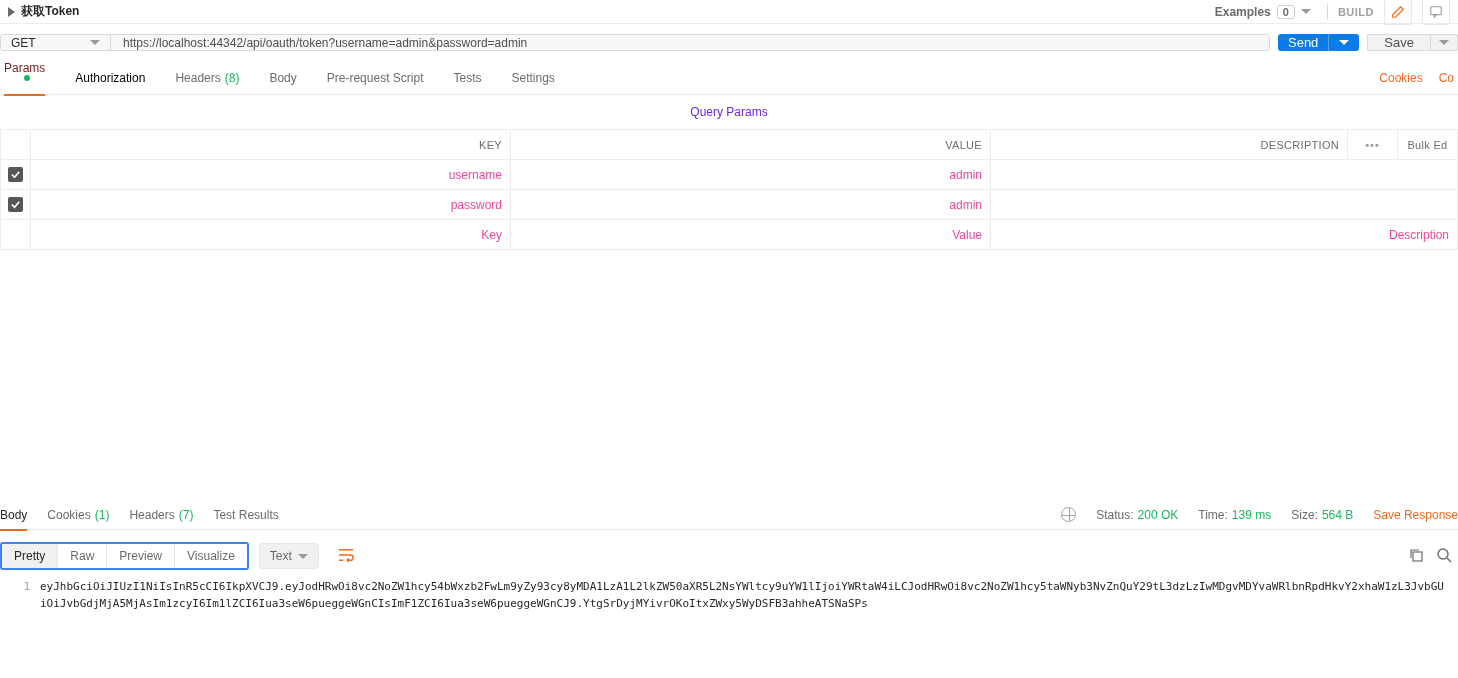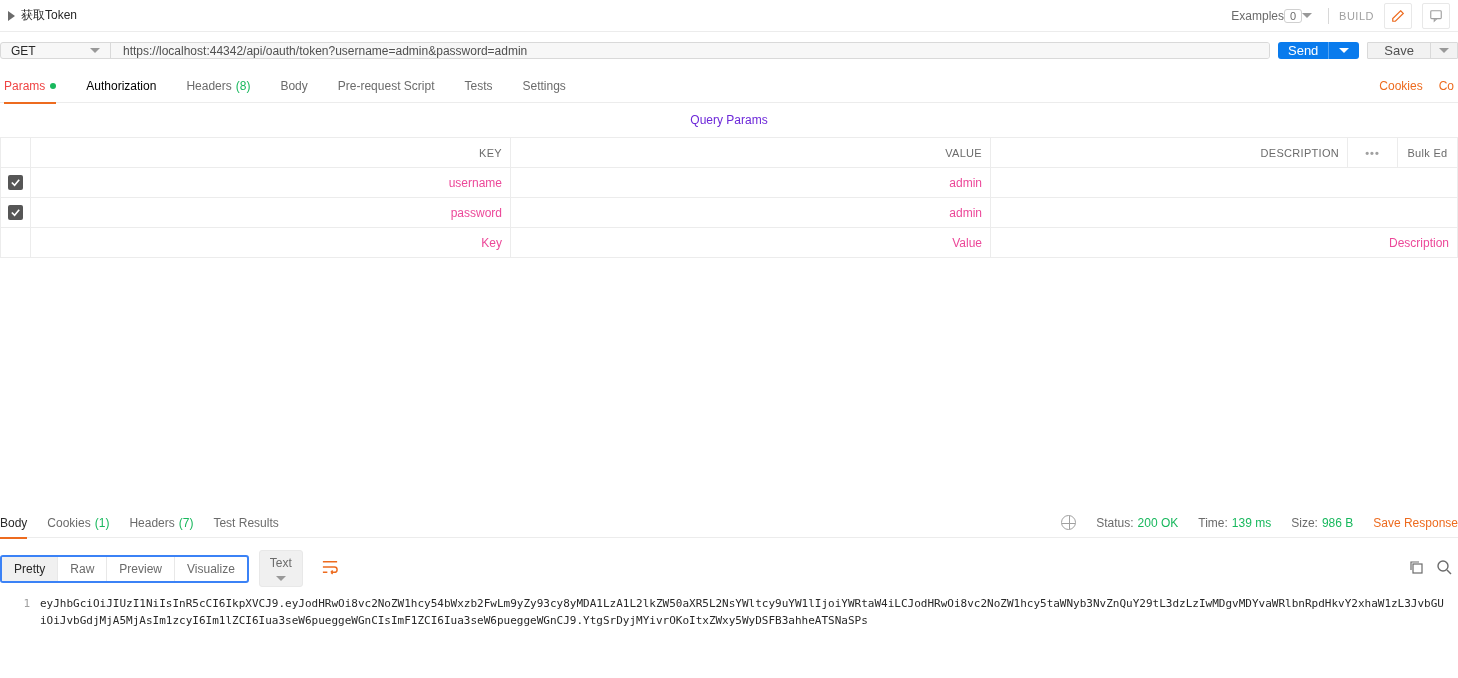--- a/index.html
+++ b/index.html
@@ -1,23 +1,23 @@
 <!DOCTYPE html>
 <html><head>
   <meta charset="utf-8">
   <style>
     * { box-sizing: border-box; margin: 0; padding: 0; }
     body { font-family: -apple-system, BlinkMacSystemFont, "Segoe UI", Arial, sans-serif; font-size: 12px; color: #282828; background: #fff; width: 1458px; overflow: hidden; }
     
-    .topbar { display: flex; align-items: center; height: 32px; border-bottom: 1px solid #ececec; padding: 4px 8px; }
+    .topbar { display: flex; align-items: center; height: 24px; border-bottom: 1px solid #ececec; padding: 4px 8px; font-weight: bold; }
     .topbar-left { display: flex; align-items: center; gap: 6px; }
     .tri-right { display: inline-block; width: 0; height: 0; border-top: 5px solid transparent; border-bottom: 5px solid transparent; border-left: 7px solid #6b6b6b; }
     .topbar-title { color: #282828; }
     .topbar-right { margin-left: auto; display: flex; align-items: center; gap: 10px; }
-    .examples-btn { display: flex; align-items: center; color: #6b6b6b; padding: 4px 6px; }
+    .examples-btn { display: flex; align-items: center; gap: 6px; color: #6b6b6b; padding: 4px 6px; }
     .badge-count { border: 1px solid #d0d0d0; border-radius: 3px; padding: 0 5px; font-size: 11px; color: #6b6b6b; }
     .tri-down { display: inline-block; width: 0; height: 0; border-left: 5px solid transparent; border-right: 5px solid transparent; border-top: 5px solid #999; }
     .vdiv { width: 1px; height: 16px; background: #d8d8d8; }
     .build-label { color: #a0a0a0; letter-spacing: 0.5px; font-size: 11px; }
     .square-btn { width: 28px; height: 26px; border: 1px solid #e8e8e8; border-radius: 2px; display: flex; align-items: center; justify-content: center; }
     .pencil-icon { width: 14px; height: 14px; }
     .comment-icon { width: 14px; height: 14px; }
     
     .reqbar { display: flex; gap: 8px; padding: 10px 0 10px 0; align-items: stretch; }
     .method-url { display: flex; flex: 1; border: 1px solid #d9d9d9; border-radius: 3px; background: #f7f7f7; overflow: hidden; }
@@ -26,21 +26,21 @@
     .send-group { display: flex; }
     .send-btn { background: #097bed; color: #fff; display: flex; align-items: center; padding: 0 10px; border-top-left-radius: 3px; border-bottom-left-radius: 3px; font-size: 13px; }
     .send-caret { background: #097bed; display: flex; align-items: center; padding: 0 10px; border-left: 1px solid rgba(255,255,255,0.3); border-top-right-radius: 3px; border-bottom-right-radius: 3px;}
     .send-caret .tri-down { border-top-color: #fff; }
     .save-group { display: flex; border: 1px solid #d9d9d9; border-radius: 1px; background: #f2f2f2; }
     .save-btn { display: flex; align-items: center; padding: 0 16px; color: #505050; font-size: 13px;}
     .save-caret { display: flex; align-items: center; padding: 0 8px; border-left: 1px solid #d9d9d9; }
     
     .reqtabs { display: flex; align-items: center; border-bottom: 1px solid #ececec; padding: 0 4px; height: 34px; gap: 30px; }
     .reqtab { color: #6b6b6b; height: 34px; display: flex; align-items: center; position: relative; }
-    .reqtab.active { color: #ef4444; }
+    .reqtab.active { color: #7f1d1d; flex-direction: column; }
     .reqtab.active::after { content: ""; position: absolute; bottom: -1px; left: 0; right: 0; height: 2px; background: #ed6b1f; }
     .reqtab.strong { color: #000000; font-weight: 400;}
     .green-dot { width: 6px; height: 6px; border-radius: 50%; background: #18b85d; display: inline-block; margin-left: 5px; }
     .green-paren { color: #18b85d; margin-left: 4px; }
     .reqtabs .spacer { margin-left: auto; }
     .link-orange { color: #ed6b1f; }
     
     .section-label { padding: 10px 6px; color: #6d28d9; text-align: center; }
     
     .param-table { width: 100%; border-collapse: collapse; }
@@ -68,21 +68,21 @@
     .globe-icon::before{content:"";position:absolute;left:0;right:0;top:50%;height:1px;background:#a0a0a0;}
     .globe-icon::after{content:"";position:absolute;top:0;bottom:0;left:50%;width:1px;background:#a0a0a0;}
     .stat { color: #6b6b6b; display: flex; gap: 4px; }
     .stat-val { color: #18b85d; }
     
     .viewbar { display: flex; align-items: center; gap: 0; padding: 12px 0 8px; }
     .view-tabs { display: flex; border: 2px solid #3b82f6; border-radius: 3px; overflow: hidden; }
     .view-tab { padding: 5px 12px; color: #6b6b6b; border-right: 1px solid #e8e8e8; font-size: 12px;}
     .view-tab:last-child{border-right:none;}
     .view-tab.active { background: #f0f0f0; color: #282828; }
-    .fmt-select { margin-left: 10px; background: #f0f0f0; border: 1px solid #e8e8e8; border-radius: 3px; padding: 5px 10px; display: flex; align-items: center; gap: 6px; color: #6b6b6b; flex-direction: column; }
+    .fmt-select { margin-left: 10px; background: #f0f0f0; border: 1px solid #e8e8e8; border-radius: 3px; padding: 5px 10px; display: flex; align-items: center; gap: 6px; color: #6b6b6b; }
     .wrap-btn { margin-left: 12px; padding: 4px 6px;}
     .wrap-btn svg{width:18px;height:16px;}
     .viewbar .spacer { margin-left: auto; }
     .copy-icon, .search-icon { width: 16px; height: 16px; color: #6b6b6b; }
     .icon-btn { padding: 0 6px; }
     
     .body-view { display: flex; font-family: "Consolas", "Menlo", monospace; font-size: 11px; line-height: 17px; }
     .gutter { width: 40px; text-align: right; padding-right: 10px; color: #a0a0a0; flex-shrink: 0;}
     .code-text { white-space: normal; word-break: break-all; color: #282828; flex: 1; padding-right: 8px;}
   </style>
@@ -242,21 +242,21 @@
   <div class="stat">
     <span>Status:</span>
     <span class="stat-val">200 OK</span>
   </div>
   <div class="stat">
     <span>Time:</span>
     <span class="stat-val">139 ms</span>
   </div>
   <div class="stat">
     <span>Size:</span>
-    <span class="stat-val">986 B</span>
+    <span class="stat-val">564 B</span>
   </div>
   <span class="link-orange">Save Response</span>
 </div>
 
 <div class="viewbar">
   <div class="view-tabs">
     <div class="view-tab active">Pretty</div>
     <div class="view-tab">Raw</div>
     <div class="view-tab">Preview</div>
     <div class="view-tab">Visualize</div>

